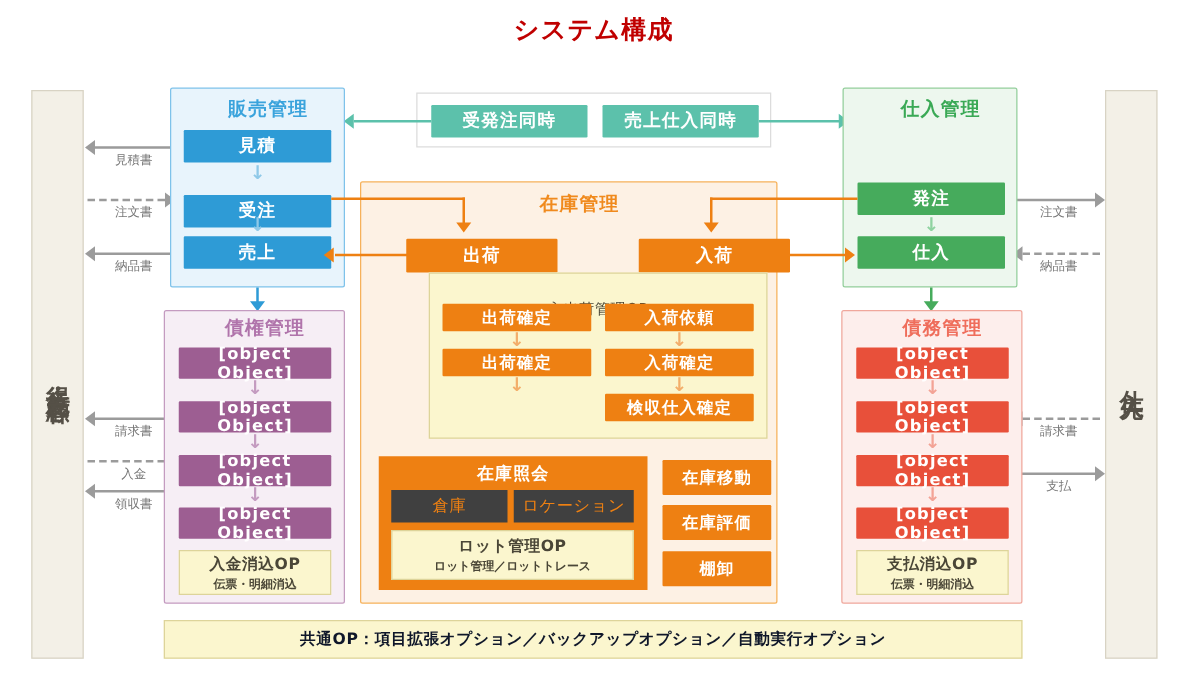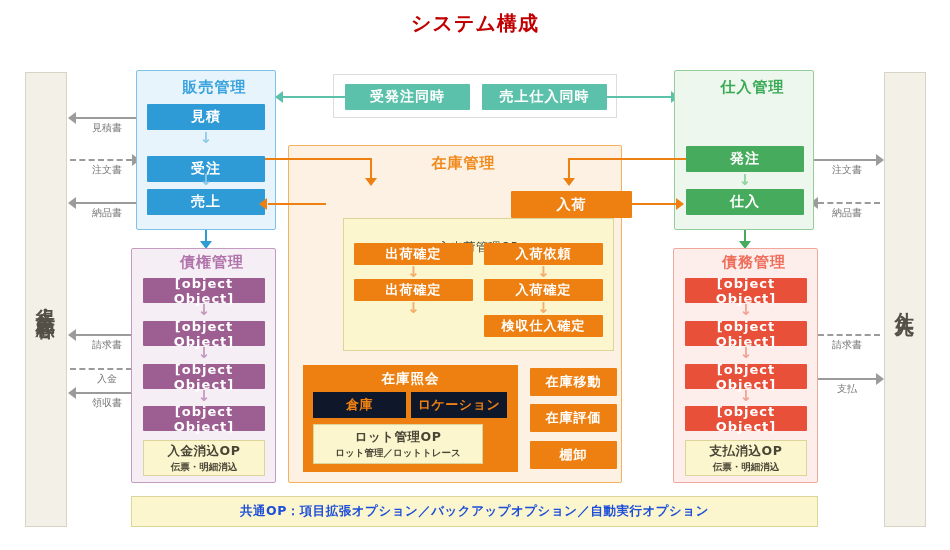--- a/index.html
+++ b/index.html
@@ -66,22 +66,22 @@
     background:#fbf6ce; border:1px solid #ddd49a;
     display:flex; flex-direction:column; align-items:center;
     justify-content:center; text-align:center;
   }
   .op-title { font-size:12.5px; font-weight:bold; color:#4a4637; letter-spacing:.5px; }
   .op-sub   { font-size:9.5px; font-weight:bold; color:#4a4637; letter-spacing:0px; margin-top:1px; }
   .op-plain { font-size:12px; color:#4a4637; letter-spacing:.5px; }
 
   
   .wbox {
-    background:#0f172a; display:flex; align-items:center; justify-content:center;
-    color:#ee8012; font-size:13px; font-weight:bold; letter-spacing:.5px;
+    background:#404040; display:flex; align-items:center; justify-content:center;
+    color:#ee8012; font-size:13px; font-weight:normal; letter-spacing:.5px;
   }
 
   
   .sync-wrap { background:#ffffff; border:1px solid #dcdcdc; }
 
   
   .ln { background:#9b9b9b; }
   .ln-v { width:2px; }
   .ln-h { height:2px; }
   .or  { background:#ee8012; }
@@ -118,21 +118,21 @@
 
   
   .doclabel {
     font-size:10px; color:#777; text-align:center; letter-spacing:0px;
   }
 
   
   .common-bar {
     background:#fbf6ce; border:1px solid #ddd49a;
     display:flex; align-items:center; justify-content:center;
-    font-size:12.5px; font-weight:bold; color:#1d4ed8; letter-spacing:.5px;
+    font-size:12.5px; font-weight:bold; color:#0f172a; letter-spacing:.5px;
   }
 </style>
 </head>
 <body>
 
 <div id="canvas">
 
   <div class="abs title">システム構成</div>
 
   <div class="abs party" style="left:25px; top:72px; width:42px; height:455px;">
@@ -220,20 +220,21 @@
   <div class="abs group-title t-stock" style="left:288px; top:154px; width:334px;">在庫管理</div>
 
   <div class="abs ln-h or" style="left:265px; top:158px; width:107px;"></div>
   <div class="abs ln-v or" style="left:370px; top:158px; width:2px; height:22px;"></div>
   <div class="abs ah ah-d c-or" style="left:365px; top:178px;"></div>
 
   <div class="abs ln-h or" style="left:568px; top:158px; width:118px;"></div>
   <div class="abs ln-v or" style="left:568px; top:158px; width:2px; height:22px;"></div>
   <div class="abs ah ah-d c-or" style="left:563px; top:178px;"></div>
 
+  <div class="abs node n-orange" style="left:325px; top:191px; width:121px; height:27px;">出荷</div>
   <div class="abs node n-orange" style="left:511px; top:191px; width:121px; height:27px;">入荷</div>
 
   <div class="abs ln-h or" style="left:268px; top:203px; width:58px;"></div>
   <div class="abs ah ah-l c-or" style="left:259px; top:198px;"></div>
 
   <div class="abs ln-h or" style="left:630px; top:203px; width:50px;"></div>
   <div class="abs ah ah-r c-or" style="left:676px; top:198px;"></div>
 
   <div class="abs op" style="left:343px; top:218px; width:271px; height:133px; justify-content:flex-start; padding-top:20px;">
     <div class="op-plain">入出荷管理OP</div>
@@ -249,21 +250,21 @@
   <div class="abs node n-orange node-sm" style="left:484px; top:279px; width:119px; height:22px;">入荷確定</div>
   <div class="abs chevron chev-o" style="left:484px; top:301px; width:119px; height:14px;">↓</div>
   <div class="abs node n-orange node-sm" style="left:484px; top:315px; width:119px; height:22px;">検収仕入確定</div>
 
   <div class="abs" style="left:303px; top:365px; width:215px; height:107px; background:#ee8012;"></div>
   <div class="abs" style="left:303px; top:370px; width:215px; text-align:center; color:#ffffff; font-size:13.5px; font-weight:bold; letter-spacing:1px;">在庫照会</div>
 
   <div class="abs wbox" style="left:313px; top:392px; width:93px; height:26px;">倉庫</div>
   <div class="abs wbox" style="left:411px; top:392px; width:96px; height:26px;">ロケーション</div>
 
-  <div class="abs op" style="left:313px; top:424px; width:170px; height:40px;">
+  <div class="abs op" style="left:313px; top:424px; width:194px; height:40px;">
     <div class="op-title">ロット管理OP</div>
     <div class="op-sub">ロット管理／ロットトレース</div>
   </div>
 
   <div class="abs node n-orange node-sm" style="left:530px; top:368px; width:87px; height:28px;">在庫移動</div>
   <div class="abs node n-orange node-sm" style="left:530px; top:404px; width:87px; height:28px;">在庫評価</div>
   <div class="abs node n-orange node-sm" style="left:530px; top:441px; width:87px; height:28px;">棚卸</div>
 
   <div class="abs group g-recv" style="left:131px; top:248px; width:145px; height:235px;"></div>
   <div class="abs group-title t-recv" style="left:131px; top:253px; width:145px;">債権管理</div>

